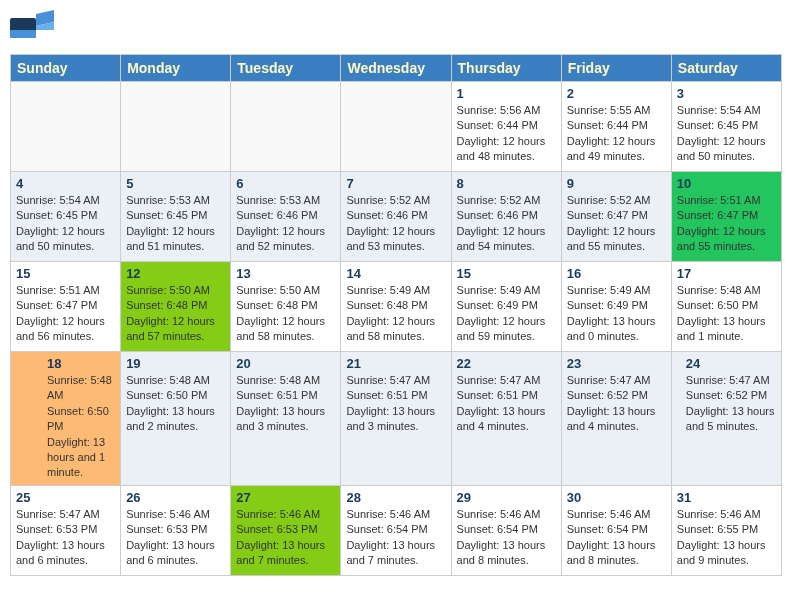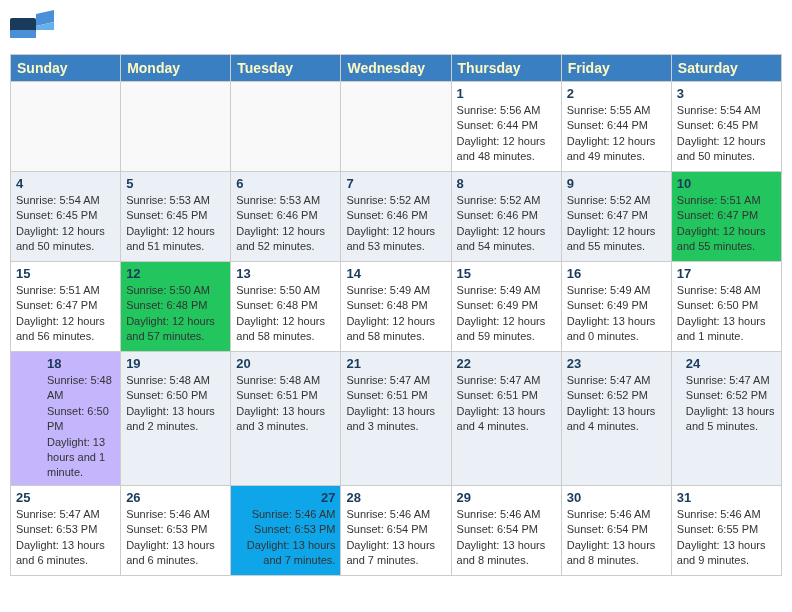--- a/index.html
+++ b/index.html
@@ -162,21 +162,21 @@
         <td style="background: #22c55e;">
           <span class="day-number">10</span>
           <div class="day-info">Sunrise: 5:51 AM<br>Sunset: 6:47 PM<br>Daylight: 12 hours and 55 minutes.</div>
         </td>
       </tr>
       <tr>
         <td style="background: rgb(255, 255, 255);">
           <span class="day-number">15</span>
           <div class="day-info">Sunrise: 5:51 AM<br>Sunset: 6:47 PM<br>Daylight: 12 hours and 56 minutes.</div>
         </td>
-        <td style="background: #22c55e;">
+        <td style="background: #84cc16;">
           <span class="day-number">12</span>
           <div class="day-info">Sunrise: 5:50 AM<br>Sunset: 6:48 PM<br>Daylight: 12 hours and 57 minutes.</div>
         </td>
         <td style="background: rgb(255, 255, 255);">
           <span class="day-number">13</span>
           <div class="day-info">Sunrise: 5:50 AM<br>Sunset: 6:48 PM<br>Daylight: 12 hours and 58 minutes.</div>
         </td>
         <td style="background: rgb(255, 255, 255);">
           <span class="day-number">14</span>
           <div class="day-info">Sunrise: 5:49 AM<br>Sunset: 6:48 PM<br>Daylight: 12 hours and 58 minutes.</div>
@@ -188,21 +188,21 @@
         <td style="background: rgb(255, 255, 255); margin-left: 45px;">
           <span class="day-number">16</span>
           <div class="day-info">Sunrise: 5:49 AM<br>Sunset: 6:49 PM<br>Daylight: 13 hours and 0 minutes.</div>
         </td>
         <td style="background: rgb(255, 255, 255);">
           <span class="day-number">17</span>
           <div class="day-info">Sunrise: 5:48 AM<br>Sunset: 6:50 PM<br>Daylight: 13 hours and 1 minute.</div>
         </td>
       </tr>
       <tr>
-        <td style="background: #c4b5fd; padding-left: 36px;">
+        <td style="background: #fdba74; padding-left: 36px;">
           <span class="day-number">18</span>
           <div class="day-info">Sunrise: 5:48 AM<br>Sunset: 6:50 PM<br>Daylight: 13 hours and 1 minute.</div>
         </td>
         <td style="background: rgb(234, 240, 246);">
           <span class="day-number">19</span>
           <div class="day-info">Sunrise: 5:48 AM<br>Sunset: 6:50 PM<br>Daylight: 13 hours and 2 minutes.</div>
         </td>
         <td style="background: rgb(234, 240, 246);">
           <span class="day-number">20</span>
           <div class="day-info">Sunrise: 5:48 AM<br>Sunset: 6:51 PM<br>Daylight: 13 hours and 3 minutes.</div>
@@ -226,21 +226,21 @@
       </tr>
       <tr>
         <td style="background: rgb(255, 255, 255);">
           <span class="day-number">25</span>
           <div class="day-info">Sunrise: 5:47 AM<br>Sunset: 6:53 PM<br>Daylight: 13 hours and 6 minutes.</div>
         </td>
         <td style="background: rgb(255, 255, 255);">
           <span class="day-number">26</span>
           <div class="day-info">Sunrise: 5:46 AM<br>Sunset: 6:53 PM<br>Daylight: 13 hours and 6 minutes.</div>
         </td>
-        <td style="background: #0ea5e9; text-align: right;">
+        <td style="background: #84cc16;">
           <span class="day-number">27</span>
           <div class="day-info">Sunrise: 5:46 AM<br>Sunset: 6:53 PM<br>Daylight: 13 hours and 7 minutes.</div>
         </td>
         <td style="background: rgb(255, 255, 255);">
           <span class="day-number">28</span>
           <div class="day-info">Sunrise: 5:46 AM<br>Sunset: 6:54 PM<br>Daylight: 13 hours and 7 minutes.</div>
         </td>
         <td style="background: rgb(255, 255, 255);">
           <span class="day-number">29</span>
           <div class="day-info">Sunrise: 5:46 AM<br>Sunset: 6:54 PM<br>Daylight: 13 hours and 8 minutes.</div>

